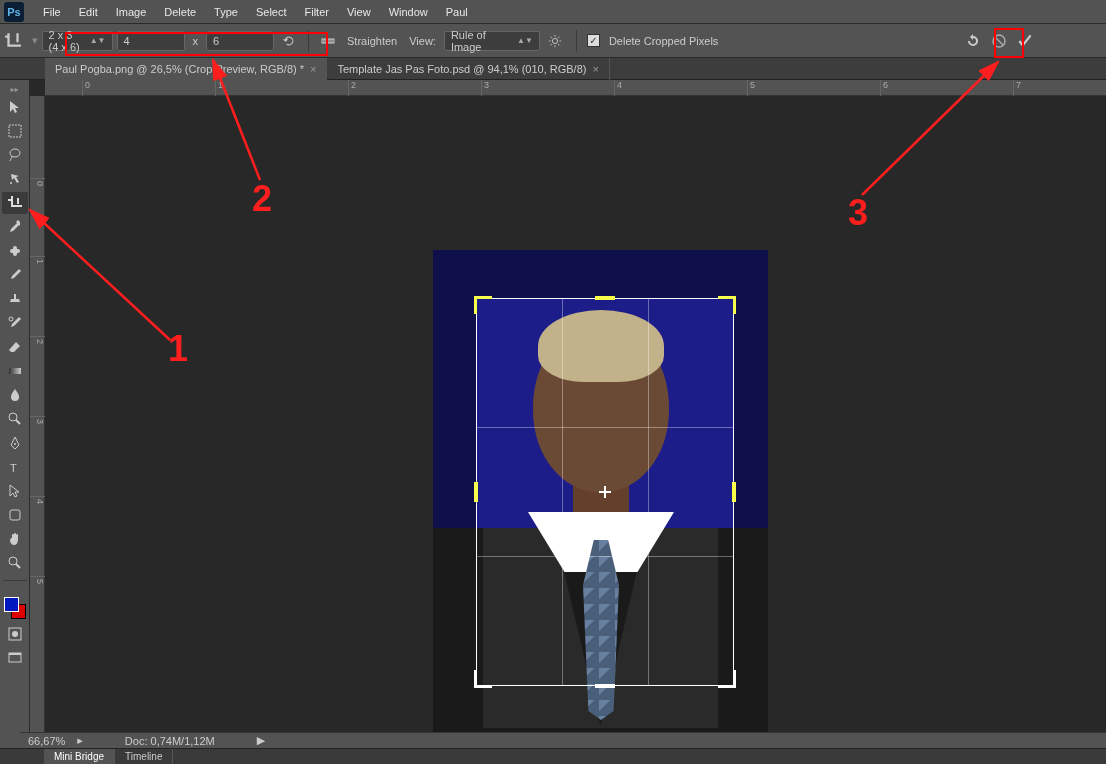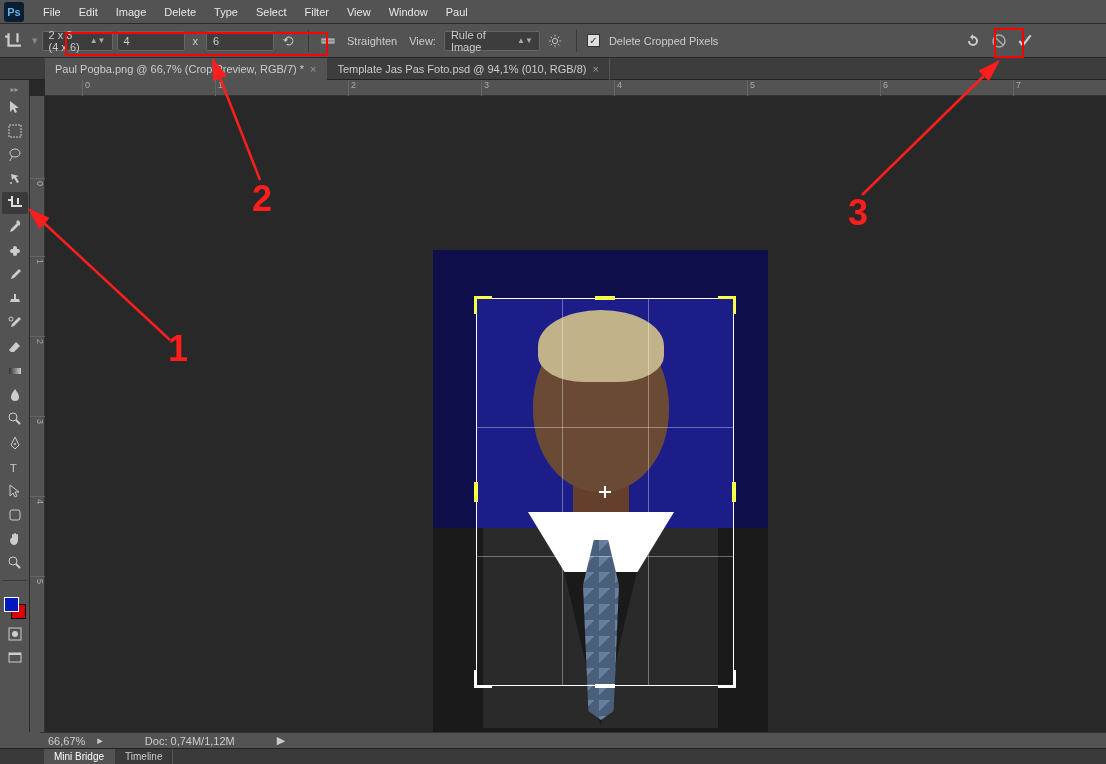--- a/index.html
+++ b/index.html
@@ -54,21 +54,21 @@
 .handle{position:absolute;width:18px;height:18px}
 .handle.tl{left:-2px;top:-2px;border-left:3px solid #f7ff4a;border-top:3px solid #f7ff4a}
 .handle.tr{right:-2px;top:-2px;border-right:3px solid #f7ff4a;border-top:3px solid #f7ff4a}
 .handle.bl{left:-2px;bottom:-2px;border-left:3px solid #fff;border-bottom:3px solid #fff}
 .handle.br{right:-2px;bottom:-2px;border-right:3px solid #fff;border-bottom:3px solid #fff}
 .mh{position:absolute;background:#f7ff4a}
 .center-cross{position:absolute;left:50%;top:50%;width:12px;height:12px;margin:-6px 0 0 -6px}
 .center-cross::before,.center-cross::after{content:"";position:absolute;background:#fff}
 .center-cross::before{left:5px;top:0;width:2px;height:12px}
 .center-cross::after{left:0;top:5px;width:12px;height:2px}
-.statusbar{position:absolute;left:40px;bottom:16px;right:0;height:16px;background:#535353;border-top:1px solid #333;display:flex;align-items:center;padding-left:8px;gap:12px;font-size:10px}
+.statusbar{position:absolute;left:20px;bottom:16px;right:0;height:16px;background:#535353;border-top:1px solid #333;display:flex;align-items:center;padding-left:8px;gap:12px;font-size:10px}
 .bottombar{position:absolute;left:0;bottom:0;right:0;height:16px;background:#3a3a3a;border-top:1px solid #222;display:flex;align-items:center}
 .bottom-tab{padding:8px 10px;height:16px;display:flex;align-items:center;font-size:10px;color:#ccc;border-right:1px solid #555}
 .bottom-tab.active{background:#535353;color:#fff}
 .annot{position:absolute;color:#ff1e1e;font-size:36px;font-weight:bold;font-family:Arial;pointer-events:none;z-index:100}
 .arrow-svg{position:absolute;pointer-events:none;z-index:99}
 </style>
 </head>
 <body>
 
 <div class="menubar">
@@ -147,21 +147,21 @@
         <path d="M3 8l3 4 7-9" fill="none" stroke="#ccc" stroke-width="2"></path>
       </svg>
     </div>
 </div>
 
 <div class="redbox" style="left:65px;top:32px;width:263px;height:24px"></div>
 <div class="redbox" style="left:994px;top:28px;width:30px;height:30px"></div>
 
 <div class="tabbar">
   <div class="tab active">
-    <span>Paul Pogba.png @ 66,7% (Crop Preview, RGB/7) *</span>
+    <span>Paul Pogba.png @ 26,5% (Crop Preview, RGB/8) *</span>
       <span class="x">×</span>
   </div>
   <div class="tab">
     <span>Template Jas Pas Foto.psd @ 94,1% (010, RGB/8)</span>
       <span class="x">×</span>
   </div>
 </div>
 
 <div class="toolbar">
   <div class="tb-expand">▸▸</div>

